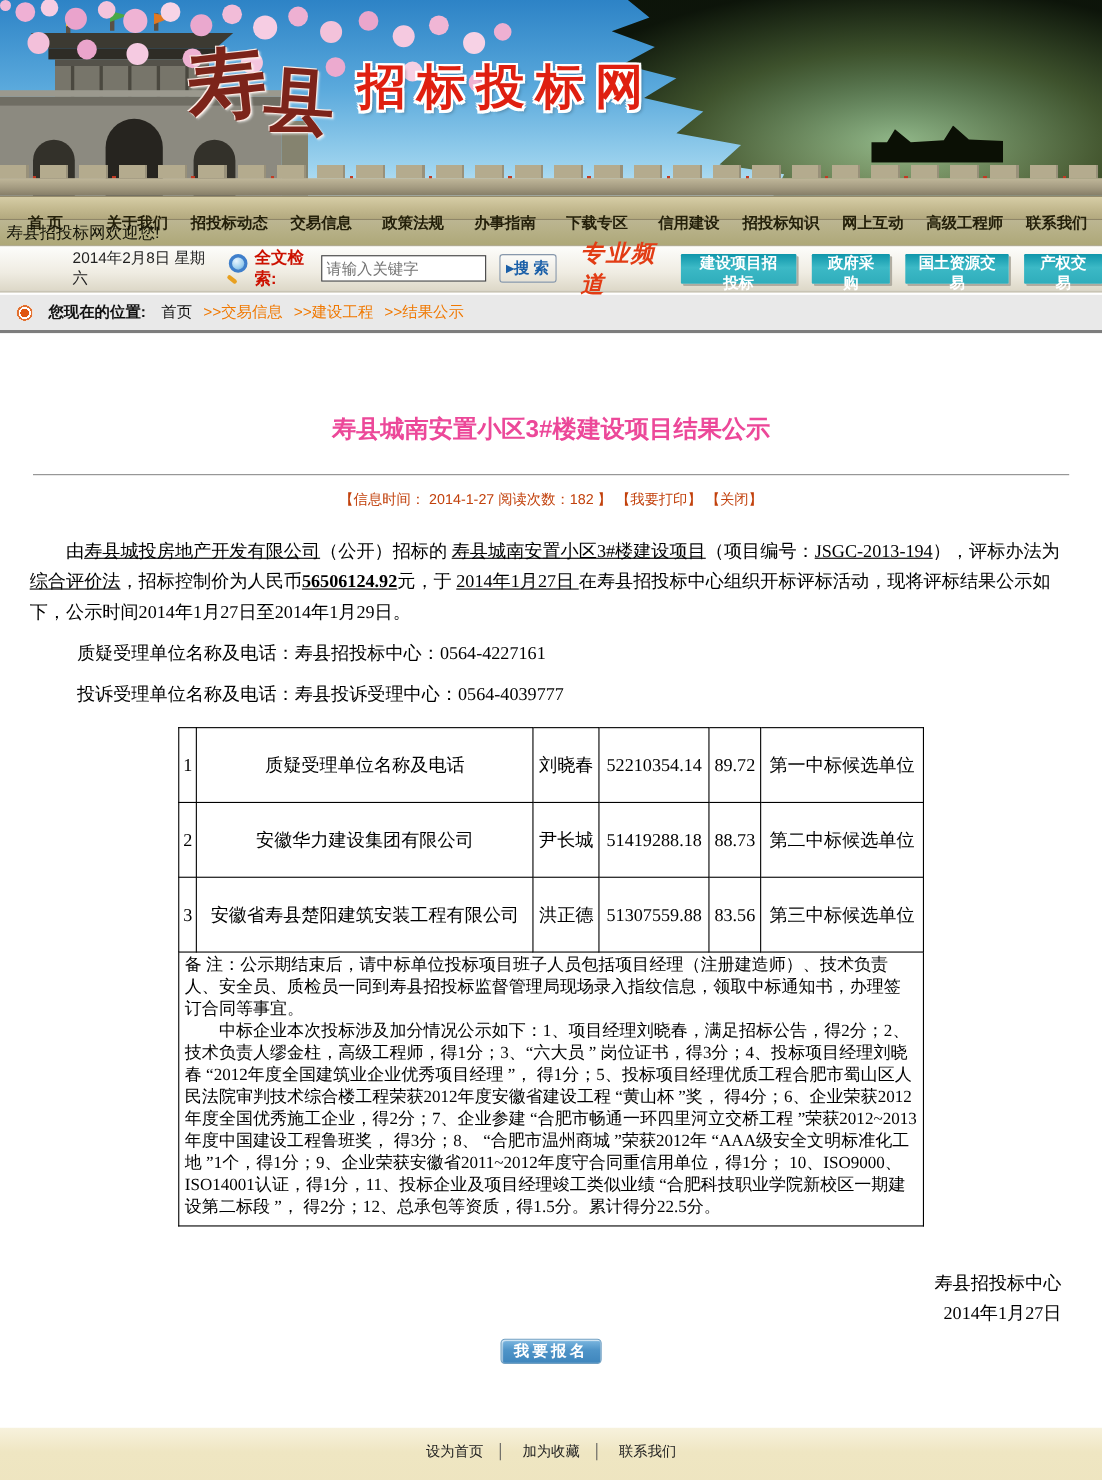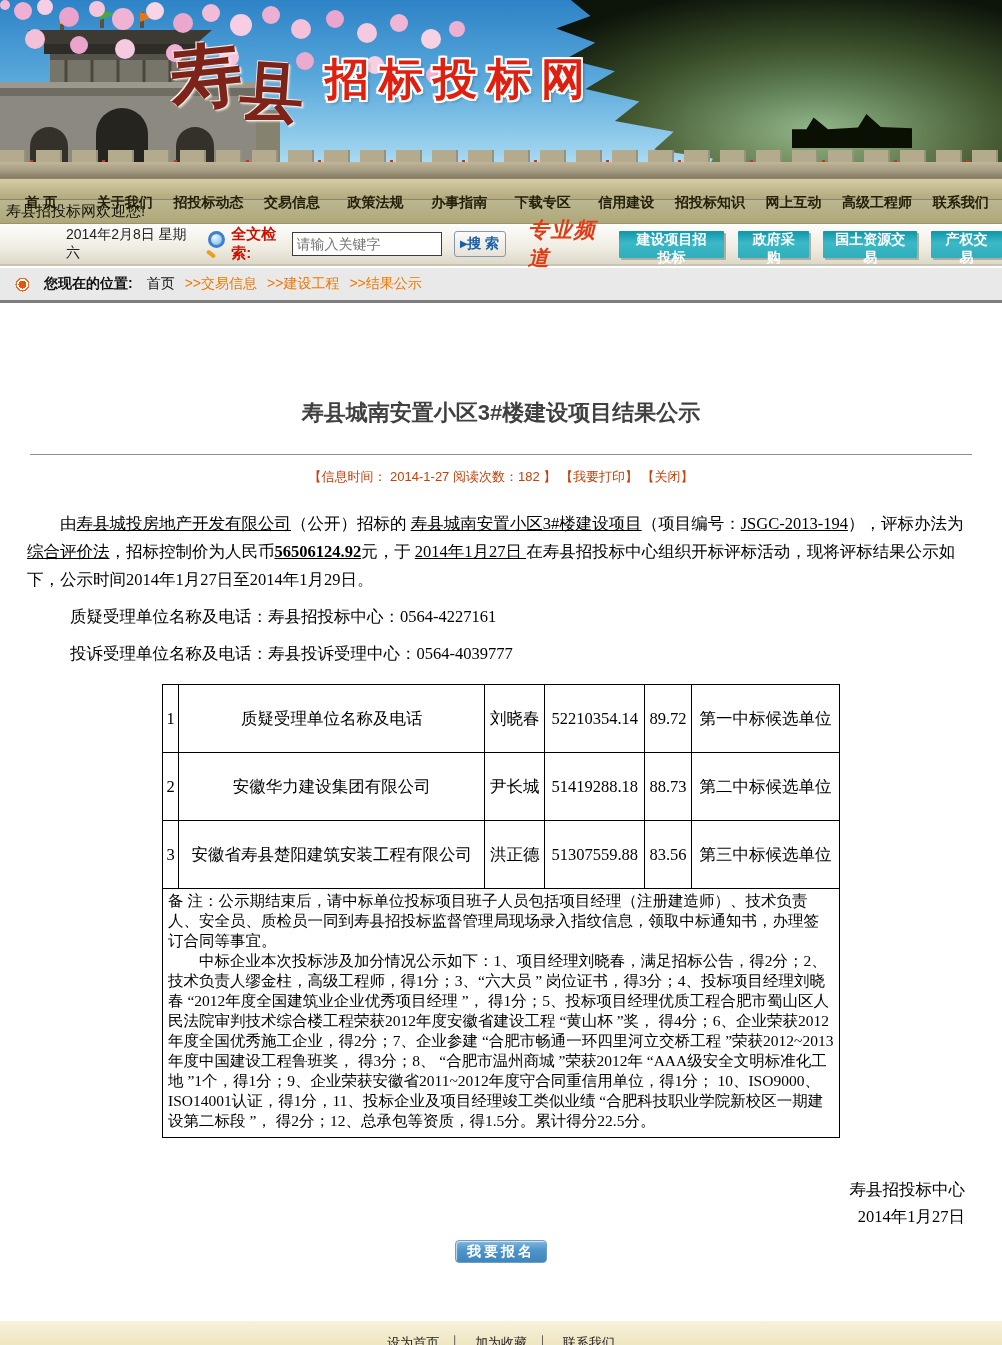--- a/index.html
+++ b/index.html
@@ -84,22 +84,22 @@
     margin-top: 2px; }
   .crumb-dot { width: 15px; height: 15px; margin-left: 15px; border-radius: 50%;
     background: radial-gradient(circle, #e05510 0 4px, #fff 4px 5.5px, #e27030 5.5px 7px, #f5ddcc 7px); }
   .crumb-prefix { margin-left: 14px; font-size: 14px; font-weight: bold; color: #111; }
   .crumb-home { margin-left: 14px; font-size: 14px; color: #111; text-decoration: none; }
   .crumb-link { margin-left: 10px; font-size: 14px; color: #f07800; text-decoration: none; }
   .dark-line { width: 1002px; height: 3px; background: #7d7d7d; }
 
   
   .content { width: 1002px; background: #fff; padding-bottom: 58px; }
-  .art-title { padding-top: 55px; text-align: center; font-size: 22px; font-weight: bold; color: #404040;
-    font-family: "Liberation Sans", sans-serif; margin-top: 40px; }
+  .art-title { padding-top: 72px; text-align: center; font-size: 22px; font-weight: bold; color: #ec4899;
+    font-family: "Liberation Sans", sans-serif; }
   .art-rule { width: 942px; height: 1px; background: #8c8c8c; margin: 26px auto 0; }
   .art-meta { margin-top: 13px; text-align: center; font-size: 13px; color: #c2410c; }
   .art-meta span { cursor: default; }
   .art-meta .clickable { cursor: pointer; }
   .art-body { width: 948px; margin: 24px auto 0; font-family: "Liberation Serif", "DejaVu Serif", serif;
     font-size: 16.5px; line-height: 28px; color: #000; }
   .art-intro { text-indent: 2em; }
   .art-contact { margin-top: 9px; padding-left: 2.6em; }
   .u { text-decoration: underline; }
   .b { font-weight: bold; }

